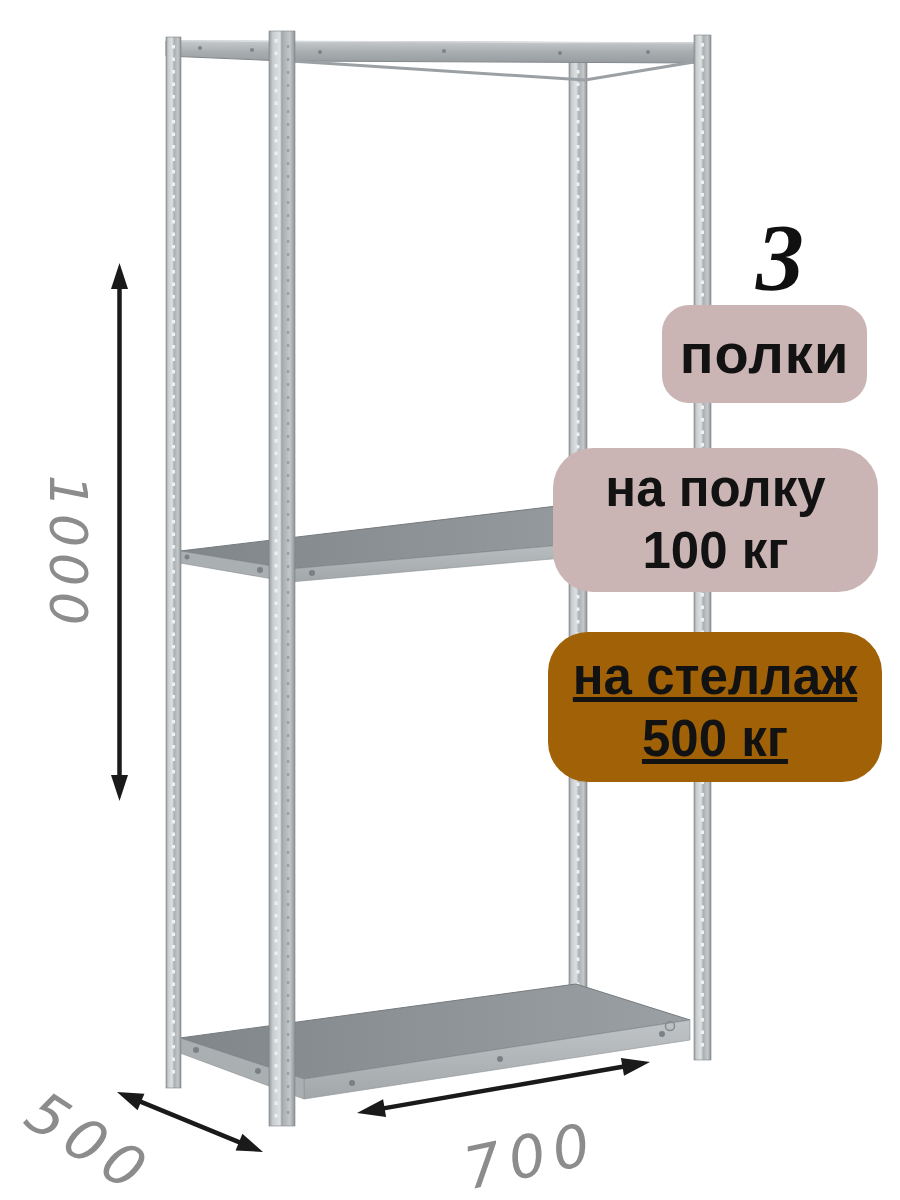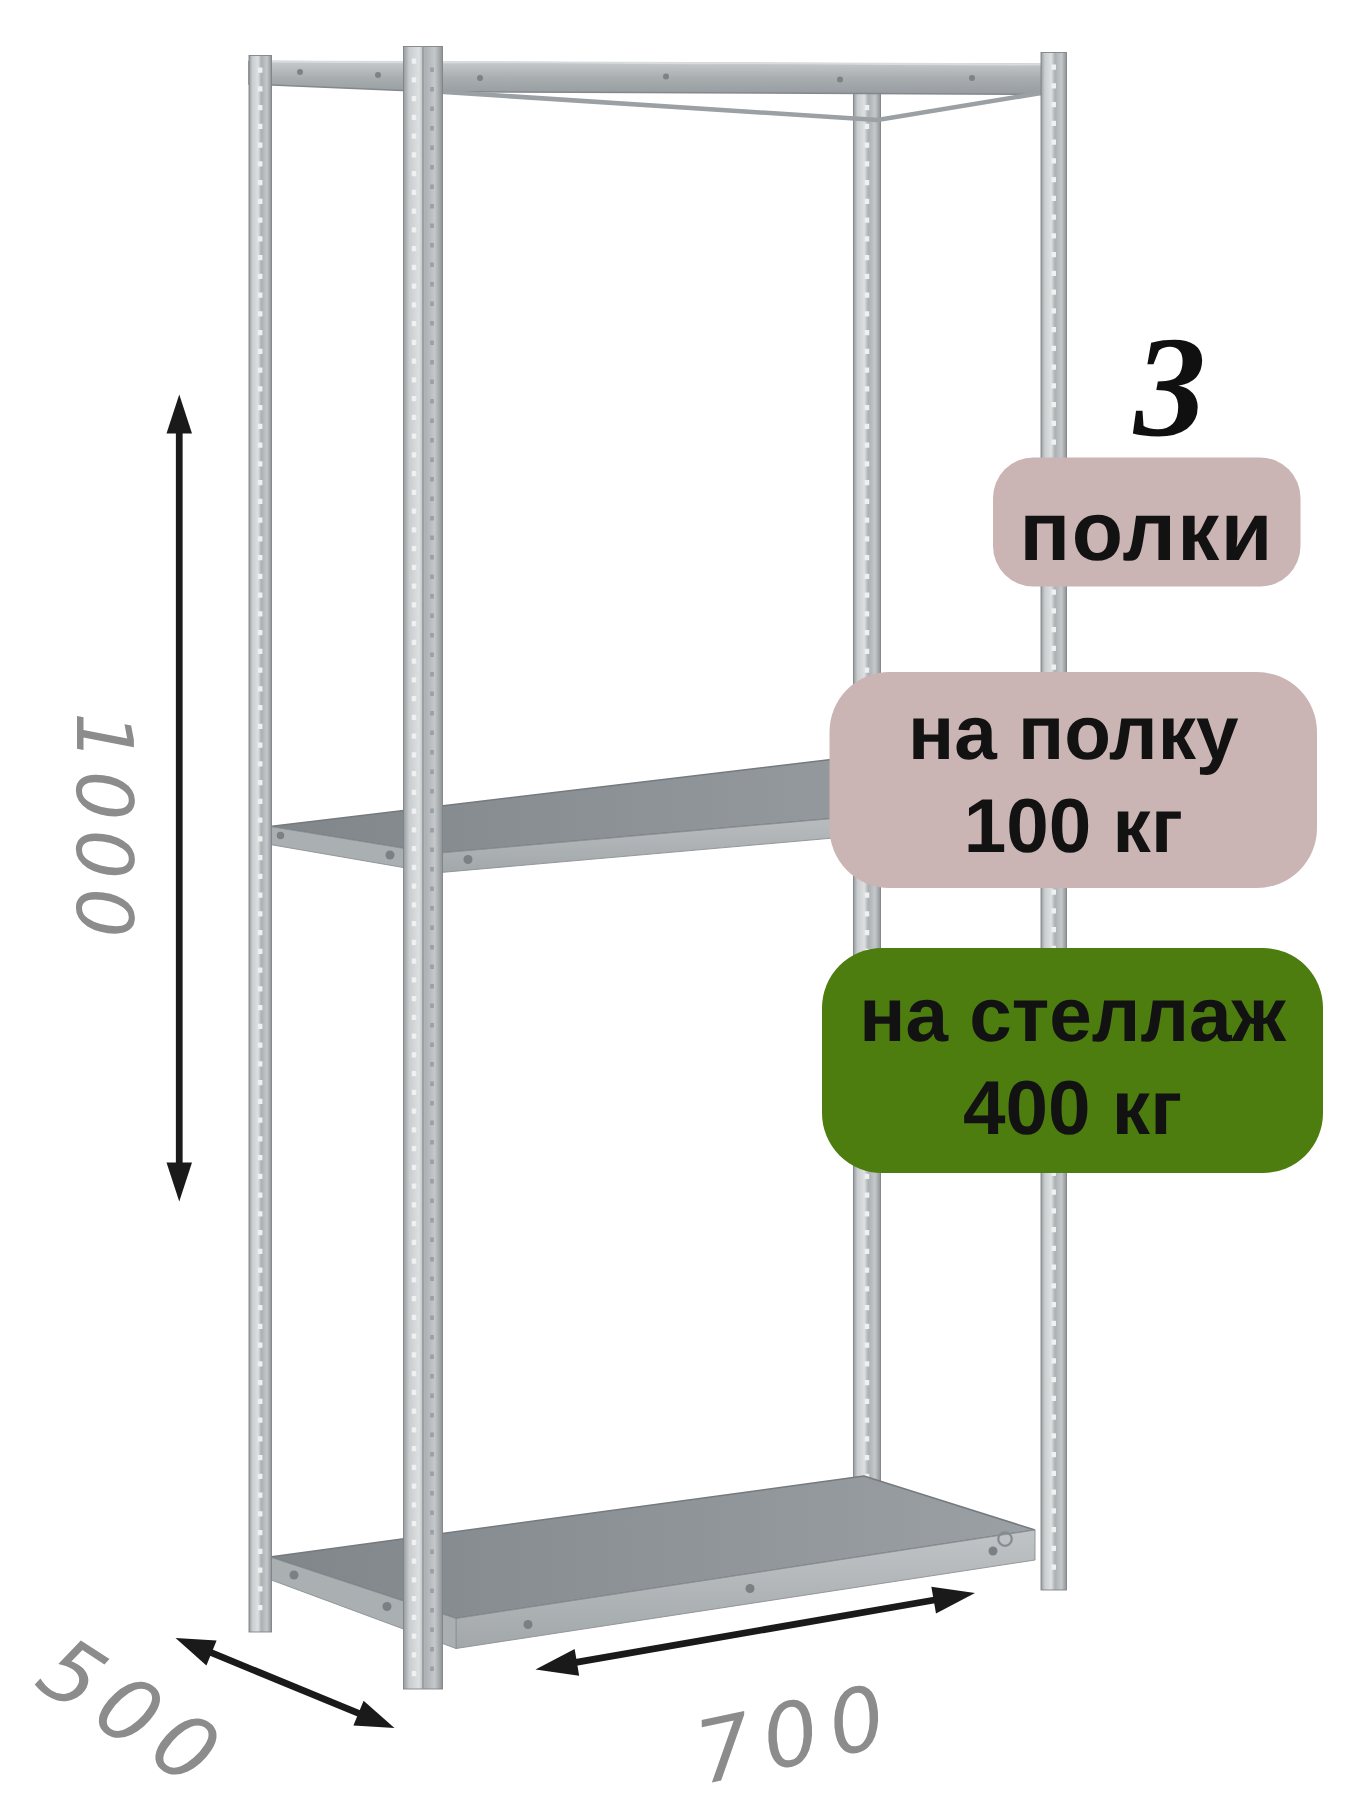--- a/index.html
+++ b/index.html
@@ -12,21 +12,21 @@
   .count {
     position:absolute; left:738px; top:208px; width:84px; height:110px;
     font-family:"Liberation Serif", serif; font-style:italic; font-weight:bold;
     font-size:96px; line-height:100px; text-align:center;
   }
   .badge {
     position:absolute; text-align:center; font-weight:bold; color:#121212;
     font-family:"Liberation Sans", sans-serif;
   }
   .badge-shelves {
-    left:662px; top:305px; width:205px; height:86px; border-radius:27px;
+    left:662px; top:305px; width:205px; height:98px; border-radius:27px;
     font-size:56px; line-height:98px; letter-spacing:1px;
   }
   .badge-two-lines { border-radius:40px; }
   .badge-per-shelf { left:553px; top:448px; width:325px; height:144px; padding-top:0; }
   .badge-per-rack  { left:548px; top:632px; width:334px; height:150px; }
   .badge-two-lines .bl { font-size:51px; line-height:62px; }
   .badge-per-shelf .bl1 { margin-top:10px; }
   .badge-per-rack  .bl1 { margin-top:14px; }
 
   .dim {
@@ -163,22 +163,22 @@
 
   <div class="badge badge-shelves" style="background-color: rgb(203, 180, 180);">
     <span>полки</span>
   </div>
 
   <div class="badge badge-two-lines badge-per-shelf" style="background-color: rgb(203, 180, 180);">
     <div class="bl bl1">на полку</div>
     <div class="bl">100 кг</div>
   </div>
 
-  <div class="badge badge-two-lines badge-per-rack" style="background-color: #4d7c0f;">
+  <div class="badge badge-two-lines badge-per-rack" style="background-color: #a16207; text-decoration: underline;">
     <div class="bl bl1">на стеллаж</div>
-    <div class="bl">400 кг</div>
+    <div class="bl">500 кг</div>
   </div>
 
   <div class="dim dim-height" style="color: rgb(140, 140, 140);">1000</div>
   <div class="dim dim-depth" style="color: rgb(140, 140, 140);">500</div>
   <div class="dim dim-width" style="color: rgb(140, 140, 140);">700</div>
 
 </div>
 
 </body></html>

